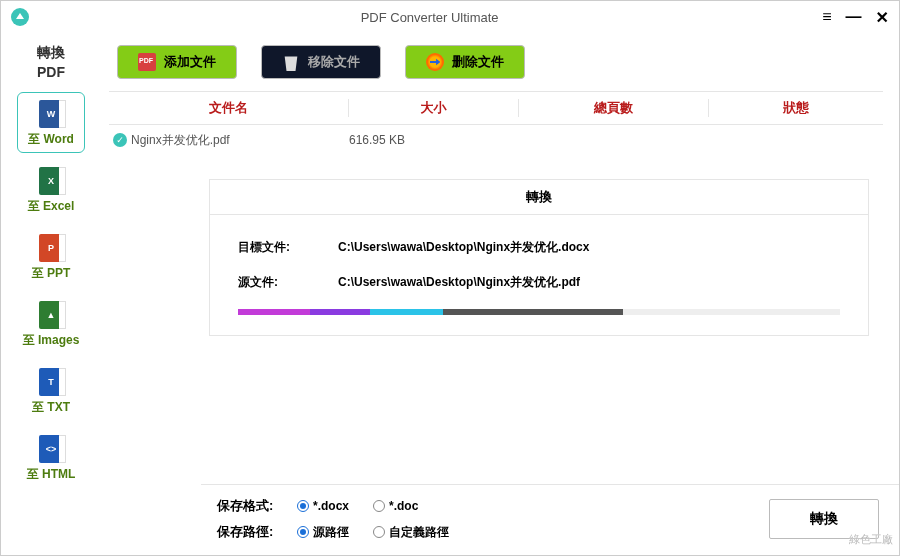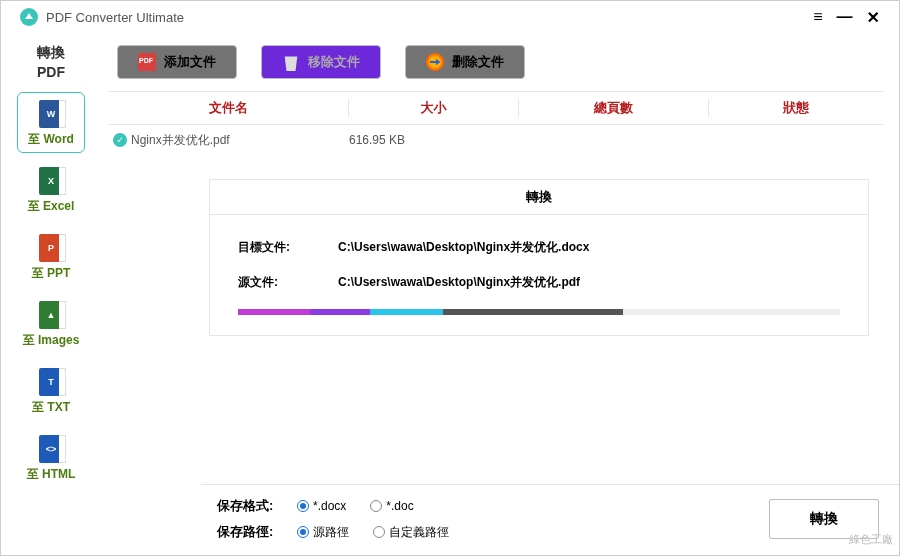--- a/index.html
+++ b/index.html
@@ -1,38 +1,38 @@
 <!DOCTYPE html>
 <html><head>
 <meta charset="utf-8">
 <style>
 * { box-sizing: border-box; margin: 0; padding: 0; font-family: "Microsoft YaHei", Arial, sans-serif; }
 body { width: 900px; height: 556px; background: #fff; border: 1px solid #ccc; position: relative; overflow: hidden; }
 
-.titlebar { height: 32px; display: flex; align-items: center; padding: 0 19px; }
+.titlebar { height: 32px; display: flex; align-items: center; padding: 0 10px; text-align: center; }
 .titlebar .logo { width: 18px; height: 18px; border-radius: 50%; background: #3bc4b8; display: flex; align-items: center; justify-content: center; margin-right: 8px; }
 .titlebar .logo::before { content: ""; width: 8px; height: 8px; background: #fff; clip-path: polygon(50% 0, 100% 75%, 0 75%); }
 .titlebar .title { font-size: 13px; color: #555; flex: 1; }
 .titlebar .win-controls { display: flex; gap: 14px; font-size: 16px; }
 .titlebar .win-controls span { cursor: pointer; font-weight: bold; }
 
 .container { display: flex; height: calc(100% - 32px); }
 
 .sidebar { width: 100px; display: flex; flex-direction: column; align-items: center; padding-top: 10px; gap: 6px; }
 .sidebar-header { font-size: 14px; font-weight: bold; color: #333; text-align: center; line-height: 1.4; margin-bottom: 4px; }
 .sidebar-item { width: 68px; display: flex; flex-direction: column; align-items: center; padding: 6px 0 4px; cursor: pointer; border: 1px solid transparent; border-radius: 6px; }
 .sidebar-item.active { border-color: #3bc4b8; }
 .sidebar-item .icon-box { width: 26px; height: 30px; display: flex; align-items: center; justify-content: center; margin-bottom: 2px; }
 .sidebar-item .label { font-size: 12px; font-weight: bold; color: #4d7c0f; }
 
 .main { flex: 1; display: flex; flex-direction: column; padding: 8px 16px 0 8px; position: relative; }
 
 .toolbar { display: flex; gap: 24px; padding: 4px 8px 12px; }
-.tool-btn { width: 120px; height: 34px; border: 1px solid #bbb; border-radius: 4px; background: #737373; display: flex; align-items: center; justify-content: center; gap: 8px; font-size: 13px; font-weight: bold; cursor: pointer; }
-.tool-btn.disabled { background: #6d28d9; color: #aaa; cursor: default; }
+.tool-btn { width: 120px; height: 34px; border: 1px solid #bbb; border-radius: 4px; background: #84cc16; display: flex; align-items: center; justify-content: center; gap: 8px; font-size: 13px; font-weight: bold; cursor: pointer; }
+.tool-btn.disabled { background: #0f172a; color: #aaa; cursor: default; }
 .tool-btn .ic { width: 18px; height: 18px; display: inline-block; }
 
 .table-header { display: flex; border-top: 1px solid #e5e5e5; border-bottom: 1px solid #e5e5e5; height: 34px; align-items: center; font-size: 13px; font-weight: bold; color: #b91c1c; }
 .table-header > div { text-align: center; border-right: 1px solid #e5e5e5; }
 .table-header > div:last-child { border-right: none; font-family: Liberation Mono, monospace; }
 .col-name { width: 240px; }
 .col-size { width: 170px; }
 .col-pages { width: 190px; }
 .col-status { flex: 1; }
 
@@ -52,21 +52,21 @@
 .pg-seg2 { position:absolute; left:12%; top:0; height:100%; width:10%; background:#8a3be0; }
 .pg-seg3 { position:absolute; left:22%; top:0; height:100%; width:12%; background:#2bc3e8; }
 .pg-seg4 { position:absolute; left:34%; top:0; height:100%; width:30%; background:#555; }
 
 .footer { position: absolute; bottom: 0; left: 100px; right: 0; border-top: 1px solid #e5e5e5; padding: 12px 20px 14px 16px; display: flex; align-items: center; }
 .footer-opts { flex: 1; }
 .opt-row { display: flex; align-items: center; font-size: 13px; margin-bottom: 8px; }
 .opt-row:last-child { margin-bottom: 0; }
 .opt-row .opt-label { width: 80px; font-weight: bold; }
 .radio-group { display: flex; gap: 24px; align-items: center; }
-.radio-item { display: flex; align-items: center; gap: 4px; font-size: 12px; cursor: pointer; }
+.radio-item { display: flex; align-items: center; gap: 4px; font-size: 12px; cursor: pointer; font-weight: bold; }
 .radio { width: 12px; height: 12px; border: 1px solid #888; border-radius: 50%; display: inline-flex; align-items: center; justify-content: center; }
 .radio.checked::after { content:""; width: 6px; height: 6px; background: #1a6fd8; border-radius: 50%; }
 .radio.checked { border-color: #1a6fd8; }
 
 .convert-btn { width: 110px; height: 40px; border: 1px solid #bbb; background: #fff; font-size: 14px; font-weight: bold; cursor: pointer; border-radius: 2px; }
 
 .watermark { position: absolute; right: 6px; bottom: 8px; font-size: 11px; color: #bbb; text-shadow: 0 0 1px #fff; }
 
 
 .ft-icon { width: 24px; height: 28px; border-radius: 2px; display:flex; align-items:center; justify-content:center; color:#fff; font-size:9px; font-weight:bold; position:relative; }

